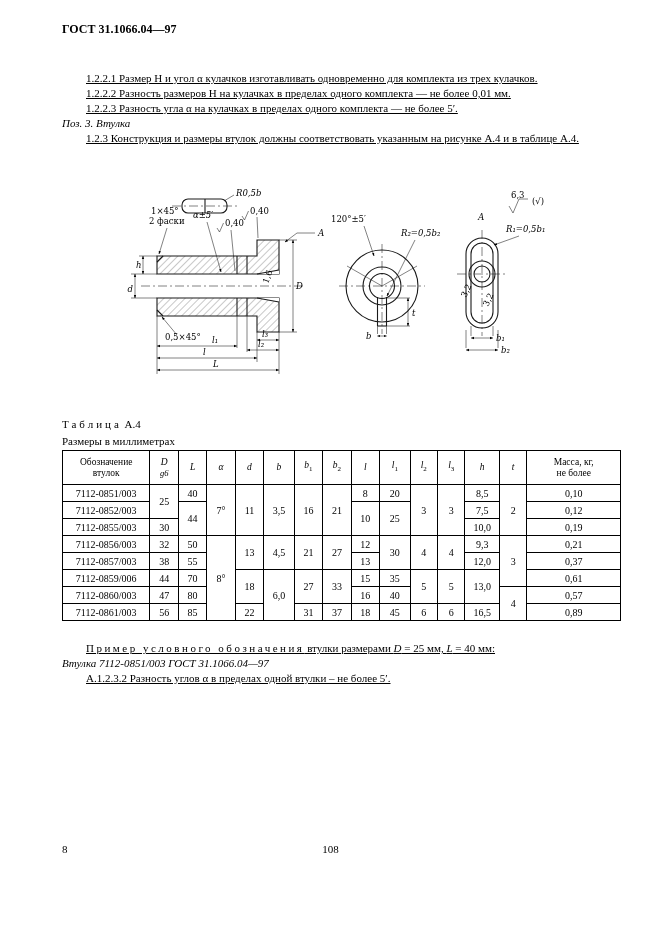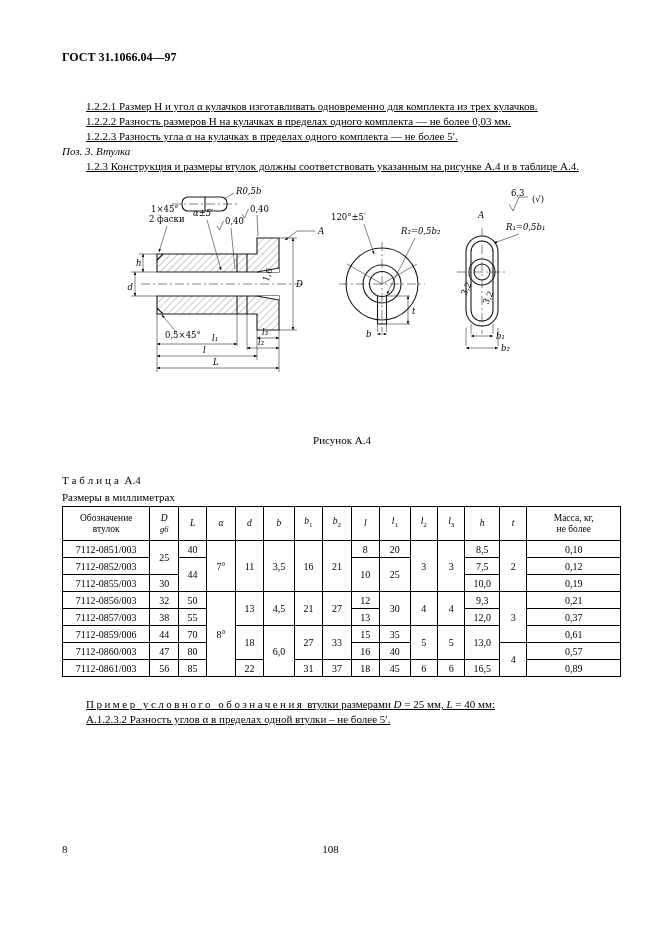--- a/index.html
+++ b/index.html
@@ -1,29 +1,29 @@
 <!DOCTYPE html>
 <html><head>
 <meta charset="utf-8">
 <style>
   * { margin:0; padding:0; box-sizing:border-box; }
   html,body { background:#ffffff; }
   .page { position:relative; width:661px; height:936px; background:#fff;
           font-family:"Liberation Serif", serif; color:#000; overflow:hidden; }
-  .content { padding:50px 39px 0 62px; }
+  .content { padding:22px 39px 0 62px; }
   .gost-header { font-weight:bold; font-size:12px; margin-bottom:34px; }
   .para { font-size:11px; line-height:15px; }
   .indent { text-indent:24px;text-decoration:underline; }
   .center { text-align:left; }
   .italic { font-style:italic; }
   .var { font-style:italic; font-family:"Liberation Serif", serif; }
   .spaced { letter-spacing:2.5px; }
   .spaced2 { letter-spacing:3px; }
 
-  .figure { margin-top:10px; text-align:center; }
+  .figure { margin-top:40px; text-align:center; }
   .figure-caption { margin-top:46px; font-size:11px; text-align:center; }
 
   .table-block { margin-top:28px; width:559px; }
   .table-title { font-size:11px; }
   .table-units { font-size:11px; text-align:left; margin:5px 0 3px; }
   table.dims { border-collapse:collapse; width:559px; font-size:10px; table-layout:fixed; }
   table.dims th, table.dims td { border:1px solid #000; text-align:center;
       vertical-align:middle; padding:1px 2px; font-weight:normal; }
   table.dims th { font-size:9.5px; line-height:11px; height:34px; }
   table.dims td { height:17px; }
@@ -48,21 +48,21 @@
 </style>
 </head>
 <body>
 
 <div class="page">
   <div class="content">
 
     <div class="gost-header">ГОСТ 31.1066.04—97</div>
 
     <p class="para indent">1.2.2.1 Размер Н и угол α кулачков изготавливать одновременно для комплекта из трех кулачков.</p>
-    <p class="para indent">1.2.2.2 Разность размеров Н на кулачках в пределах одного комплекта — не более 0,03 мм.</p>
+    <p class="para indent">1.2.2.2 Разность размеров Н на кулачках в пределах одного комплекта — не более 0,01 мм.</p>
     <p class="para indent">1.2.2.3 Разность угла α на кулачках в пределах одного комплекта — не более 5′.</p>
     <p class="para center italic">Поз. 3. Втулка</p>
     <p class="para indent">1.2.3 Конструкция и размеры втулок должны соответствовать указанным на рисунке А.4 и в таблице А.4.</p>
 
     <div class="figure">
       <svg width="430" height="200" viewBox="0 0 430 200">
         <defs>
           <pattern id="hatch" width="5" height="5" patternUnits="userSpaceOnUse" patternTransform="rotate(45)">
             <line x1="0" y1="0" x2="0" y2="5" stroke="#444" stroke-width="0.6"></line>
           </pattern>
@@ -204,21 +204,20 @@
           <line class="thin" x1="339" y1="164" x2="371" y2="164" marker-start="url(#arr)" marker-end="url(#arr)"></line>
           <text class="lbl" x="374" y="167">b₂</text>
         </g>
 
         <g>
           <text class="lbln" x="384" y="12">6,3</text>
           <path class="thin" d="M382,20 l4,7 l6,-14 h9"></path>
           <text class="lbln" x="405" y="18">(√)</text>
         </g>
       </svg>
-      <div class="figure-caption">Рисунок А.4</div>
     </div>
 
     <div class="table-block">
       <div class="table-title">
         <span class="spaced2">Таблица</span>
         <span>А.4</span>
       </div>
       <div class="table-units">Размеры в миллиметрах</div>
 
       <table class="dims">
@@ -357,20 +356,21 @@
             <td>6</td>
             <td>16,5</td>
             <td>0,89</td>
           </tr>
         </tbody>
       </table>
     </div>
 
     <div class="example-block">
       <p class="para indent"><span class="spaced">Пример условного обозначения</span><span> втулки размерами </span><span class="var">D</span><span> = 25 мм, </span><span class="var">L</span><span> = 40 мм:</span></p>
+      <p class="para center italic">Втулка 7112-0851/003 ГОСТ 31.1066.04—97</p>
       <p class="para indent">А.1.2.3.2 Разность углов α в пределах одной втулки – не более 5′.</p>
     </div>
 
   </div>
 
   <div class="footer-num footer-left">8</div>
   <div class="footer-num footer-center">108</div>
 </div>
 
 </body></html>

